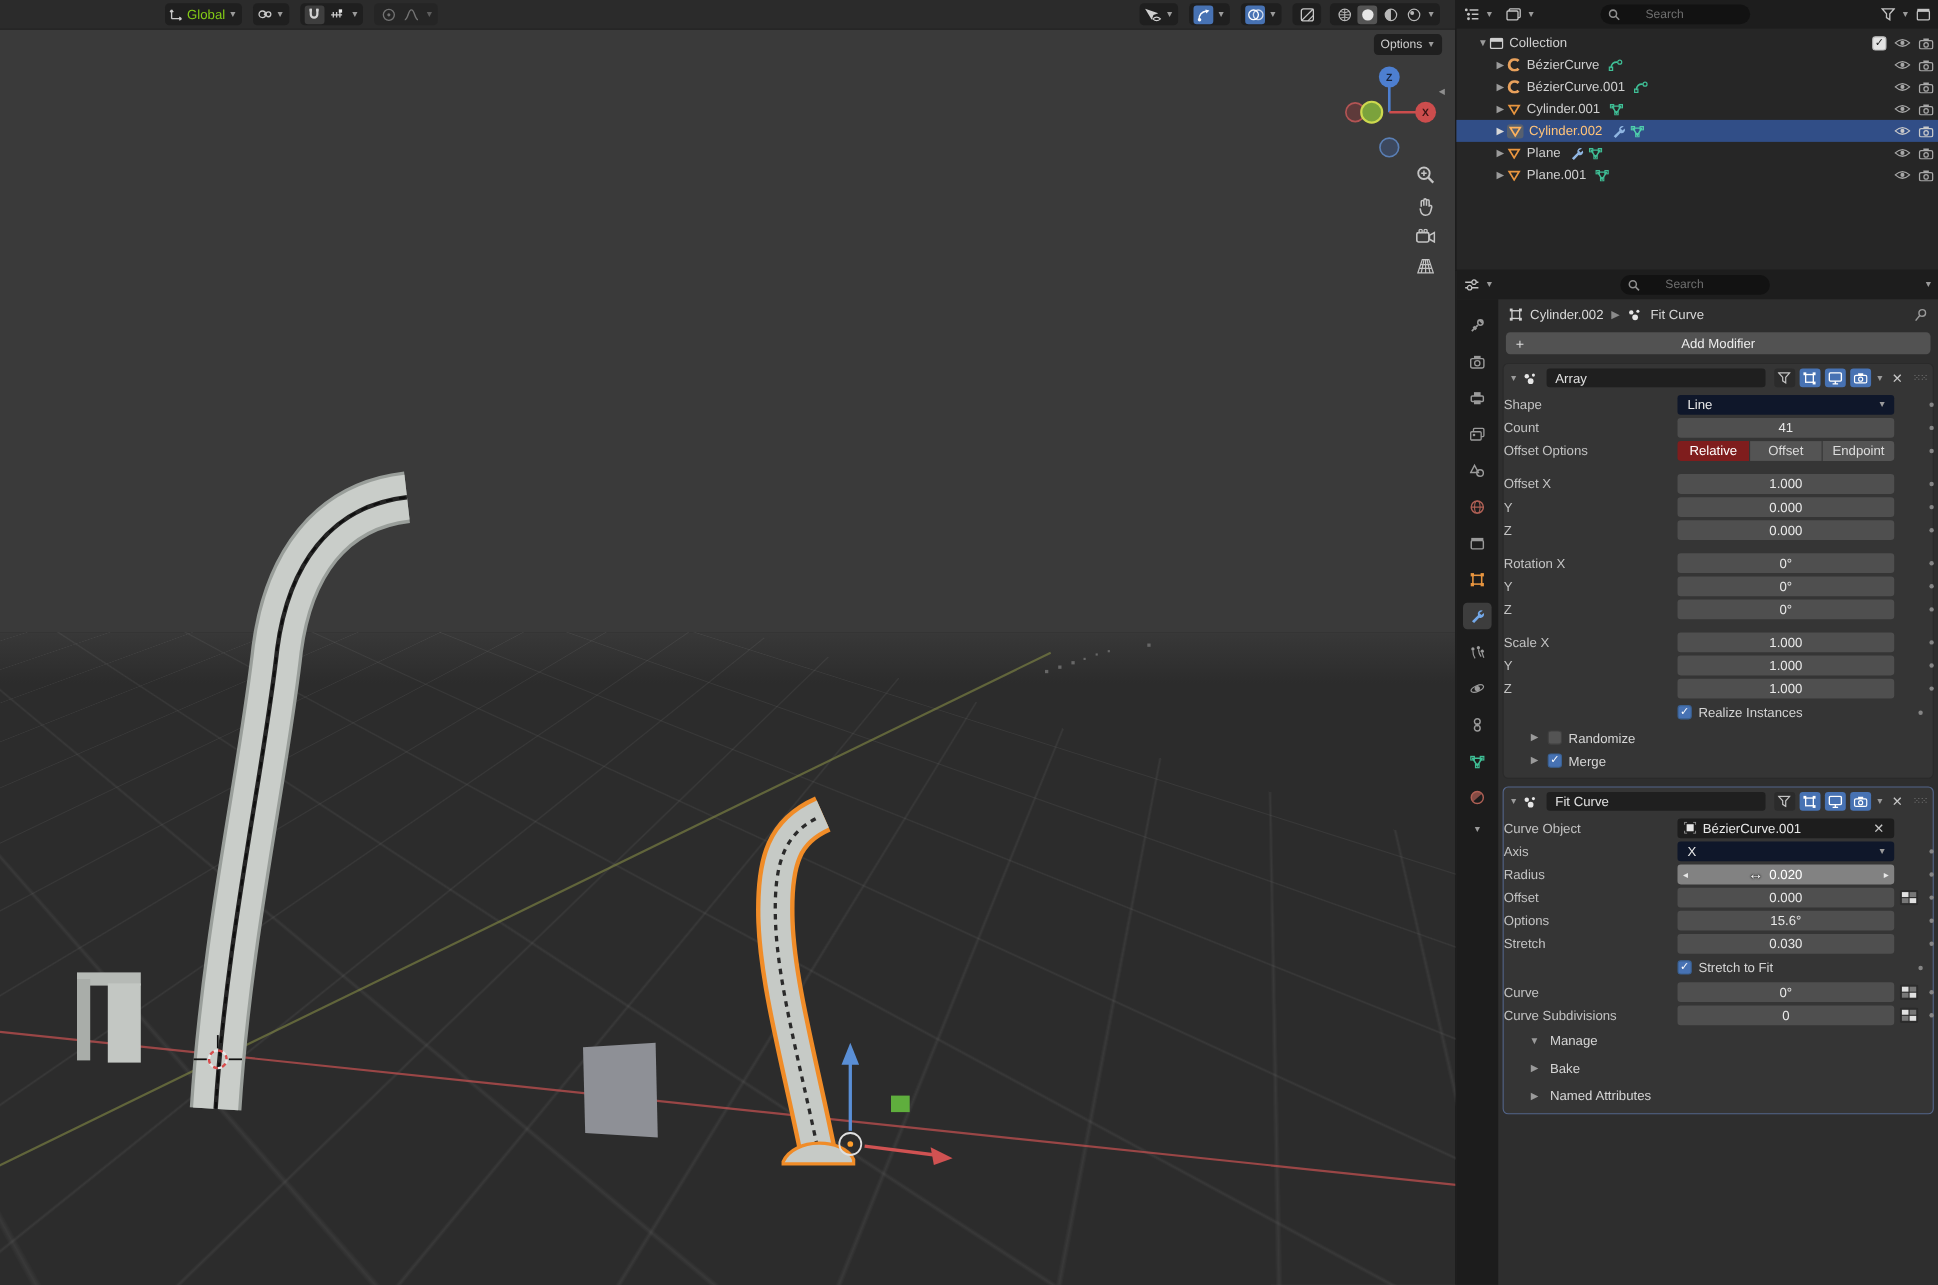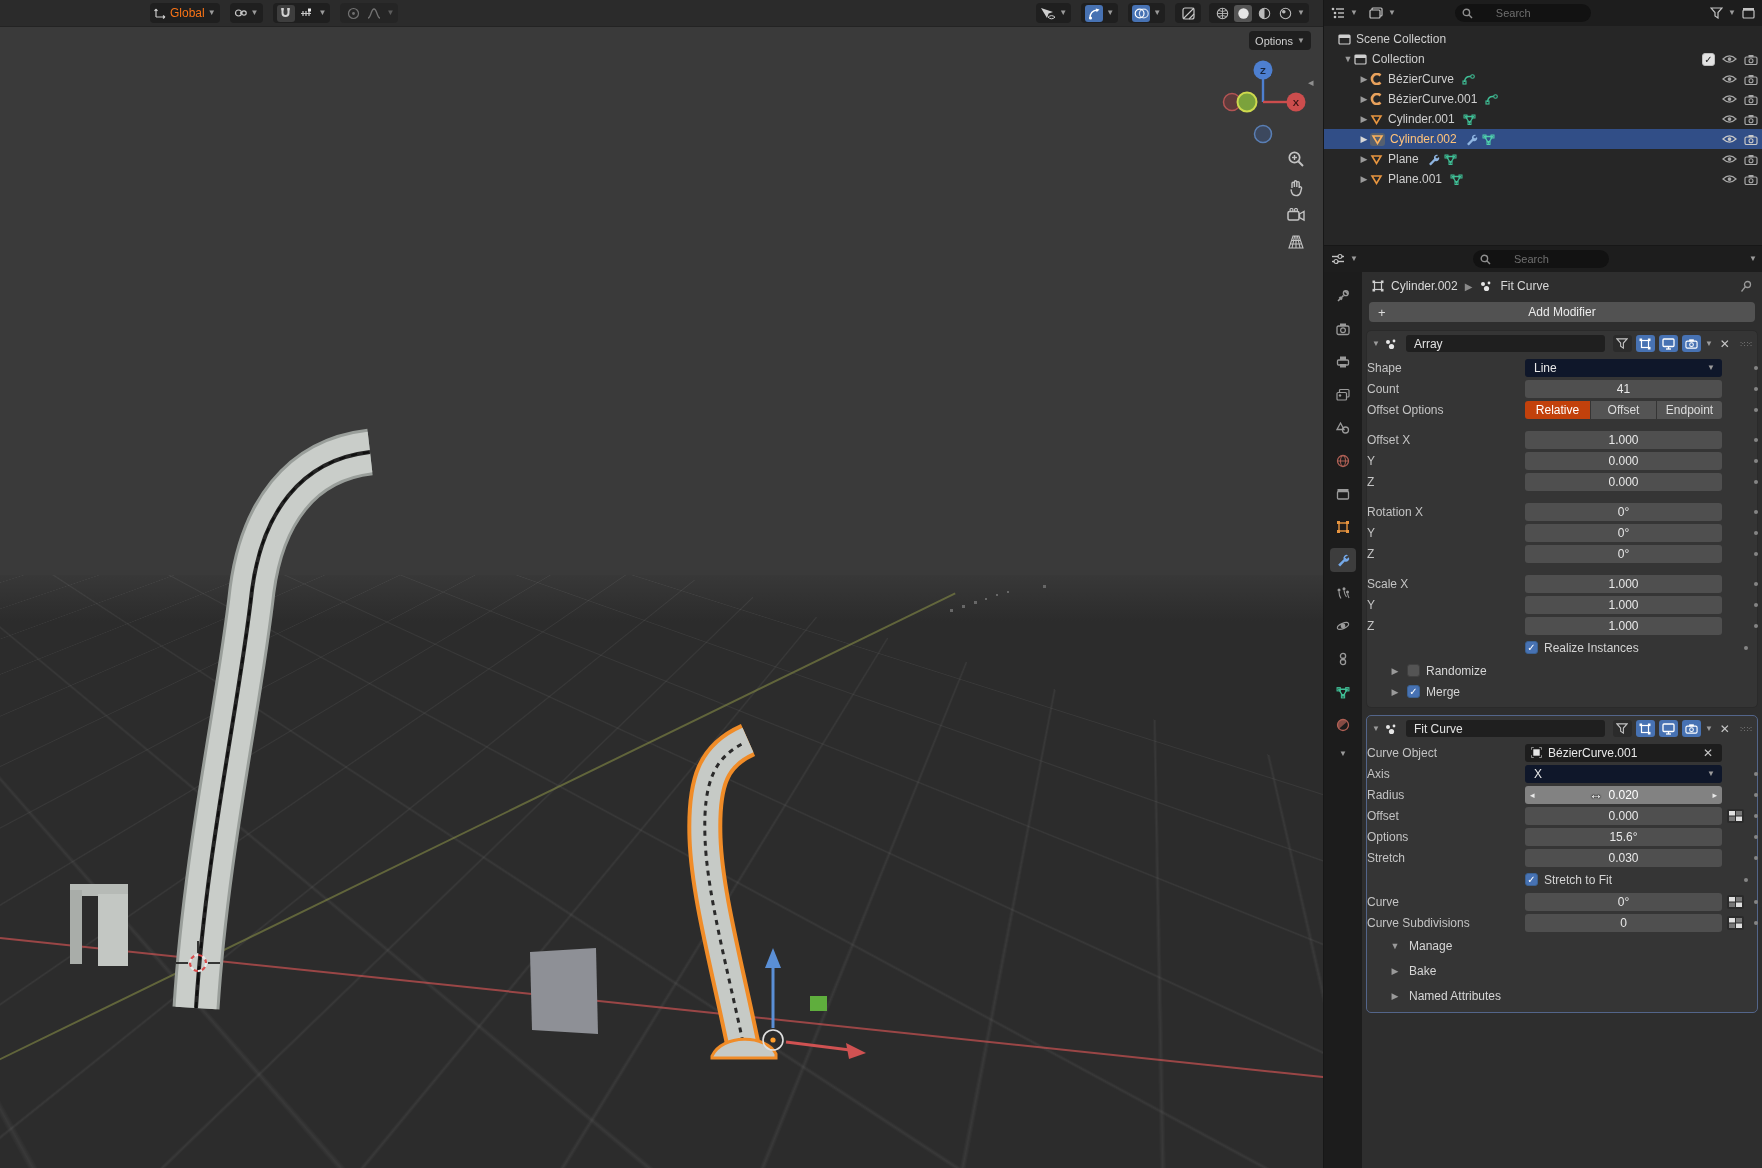--- a/index.html
+++ b/index.html
@@ -101,21 +101,21 @@
   .slider{background:#828282;color:#fff}
   .sarrow{position:absolute;font-size:9px;color:#e8e8e8;top:4px}
   .dragcur{position:absolute;left:64px;top:0;font-size:14px;color:#fff;text-shadow:0 0 2px #000,0 0 2px #000}
   .pextra{width:27px;flex:none;display:flex;justify-content:center}
   .pdot{width:14px;flex:none;display:flex;justify-content:center}
   .dot{width:4px;height:4px;border-radius:50%;background:#858585}
   .seg{display:flex;width:197px;flex:none;gap:1px}
   .seg>div{flex:1;height:18px;background:#545454;display:flex;align-items:center;justify-content:center;color:#dcdcdc}
   .seg>div:first-child{border-radius:3px 0 0 3px}
   .seg>div:last-child{border-radius:0 3px 3px 0}
-  .seg>div.active{background:#c2410c;color:#fff}
+  .seg>div.active{background:#7f1d1d;color:#fff}
   .crow{display:flex;align-items:center;gap:6px;height:19px;margin:3px 4px 3px 158px}
   .crow .pdot{margin-left:auto}
   .subrow{display:flex;align-items:center;gap:6px;height:21px;padding-left:22px;color:#d6d6d6}
   .secrow{display:flex;align-items:center;gap:8px;height:22px;padding-left:22px;margin-top:3px;color:#d6d6d6}
   .decor{display:flex}
 </style>
 </head>
 <body>
 
 <div id="viewport">
@@ -179,21 +179,21 @@
     </g>
   </svg>
 
   <div id="vp-header">
     <div class="grp">
       <span>
         <svg width="13" height="12" viewBox="0 0 13 12">
             <path d="M2 10 L2 2 M2 10 L11 10 M2 2 L0.5 4 M2 2 L3.5 4 M11 10 L9 8.6 M11 10 L9 11.4" stroke="#c9c9c9" fill="none" stroke-width="1.2"></path>
           </svg>
       </span>
-      <span style="color:#f97316">Global</span>
+      <span style="color:#84cc16">Global</span>
       <span class="chev">▼</span>
     </div>
     <div class="grp">
       <span>
         <svg width="14" height="12" viewBox="0 0 14 12">
             <circle cx="4.5" cy="6" r="3" fill="none" stroke="#c9c9c9" stroke-width="1.2"></circle>
             <circle cx="10" cy="6" r="2.2" fill="none" stroke="#c9c9c9" stroke-width="1.2"></circle>
             <circle cx="7" cy="6" r="1.1" fill="#c9c9c9"></circle>
           </svg>
       </span>
@@ -383,30 +383,20 @@
         <svg width="13" height="12" viewBox="0 0 13 12">
             <rect x="1" y="3" width="11" height="8" rx="1" fill="none" stroke="#c3c3c3" stroke-width="1.2"></rect>
             <rect x="1" y="1" width="11" height="2.4" fill="#c3c3c3"></rect>
           </svg>
       </span>
     </div>
   </div>
 
   <div class="ol-body">
 
-    <div class="orow">
-      <span class="oindent" style="width:6px"></span>
-      <span>
-        <svg width="13" height="11" viewBox="0 0 13 11">
-            <rect x="1" y="1" width="11" height="9" rx="1" fill="none" stroke="#cfcfcf" stroke-width="1.2"></rect>
-            <rect x="1" y="1" width="11" height="3" fill="#cfcfcf"></rect>
-          </svg>
-      </span>
-      <span class="oname">Scene Collection</span>
-    </div>
 
     <div class="orow">
       <span class="oindent" style="width:10px"></span>
       <span class="ochev">▼</span>
       <span>
         <svg width="13" height="11" viewBox="0 0 13 11">
             <rect x="1" y="1" width="11" height="9" rx="1" fill="none" stroke="#cfcfcf" stroke-width="1.2"></rect>
             <rect x="1" y="1" width="11" height="3" fill="#cfcfcf"></rect>
           </svg>
       </span>

